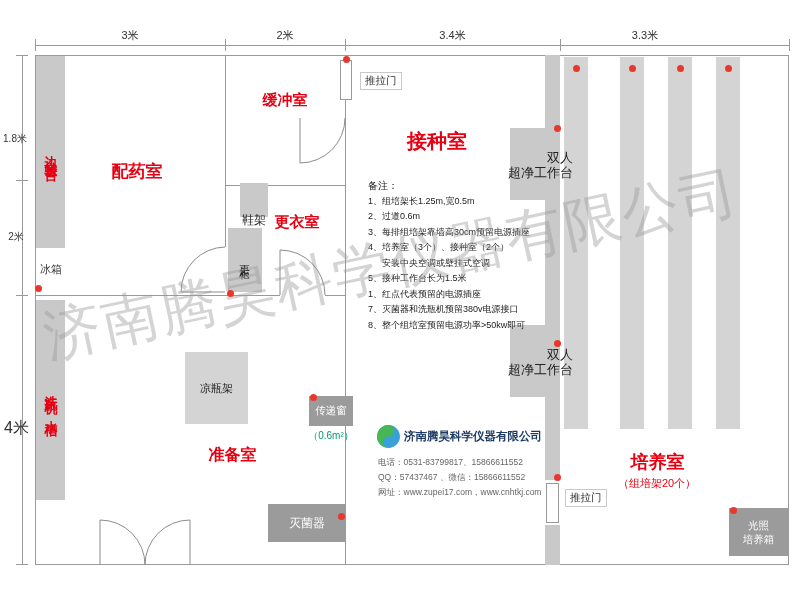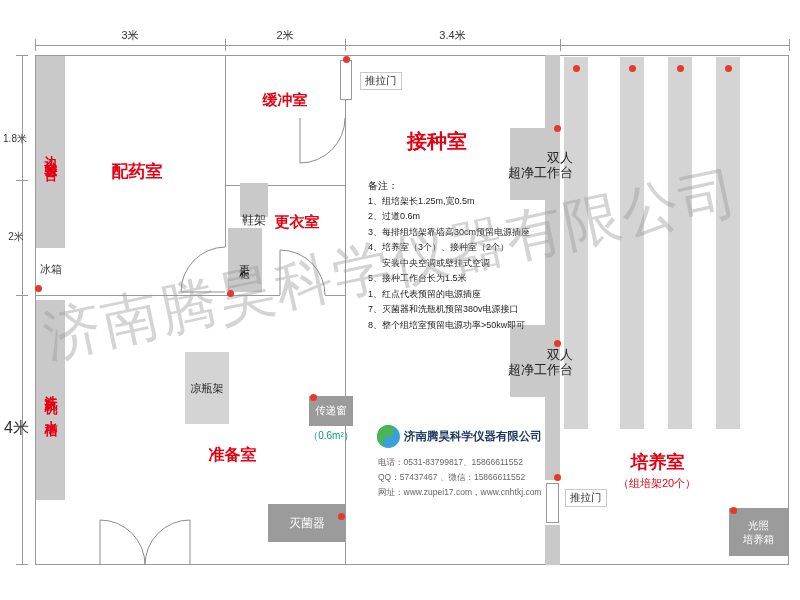--- a/index.html
+++ b/index.html
@@ -43,20 +43,21 @@
 
   <div class="dimline" style="left:35px;top:45px;width:755px;height:1px;"></div>
   <div class="dimline" style="left:35px;top:39px;width:1px;height:12px;"></div>
   <div class="dimline" style="left:225px;top:39px;width:1px;height:12px;"></div>
   <div class="dimline" style="left:345px;top:39px;width:1px;height:12px;"></div>
   <div class="dimline" style="left:560px;top:39px;width:1px;height:12px;"></div>
   <div class="dimline" style="left:789px;top:39px;width:1px;height:12px;"></div>
   <div class="dimlab" style="left:35px;top:28px;width:190px;">3米</div>
   <div class="dimlab" style="left:225px;top:28px;width:120px;">2米</div>
   <div class="dimlab" style="left:345px;top:28px;width:215px;text-align:center;">3.4米</div>
+  <div class="dimlab" style="left:545px;top:28px;width:200px;">3.3米</div>
 
   <div class="dimline" style="left:22px;top:55px;width:1px;height:510px;"></div>
   <div class="dimline" style="left:16px;top:55px;width:12px;height:1px;"></div>
   <div class="dimline" style="left:16px;top:180px;width:12px;height:1px;"></div>
   <div class="dimline" style="left:16px;top:295px;width:12px;height:1px;"></div>
   <div class="dimline" style="left:16px;top:564px;width:12px;height:1px;"></div>
   <div class="dimlab" style="left:0px;top:108px;width:30px;font-size:10px;margin-top:24px;">1.8米</div>
   <div class="dimlab" style="left:4px;top:230px;width:24px;font-size:10px;">2米</div>
   <div class="dimlab" style="left:4px;top:418px;width:24px;font-size:16px;">4米</div>
 
@@ -93,21 +94,21 @@
     <span class="vtext redv">洗瓶机＋水槽</span>
   </div>
 
   <div class="furn" style="left:240px;top:183px;width:28px;height:34px;display:flex;align-items:center;justify-content:center;">
     <span style="font-size:12px;color:#222;margin-top:40px;">鞋架</span>
   </div>
   <div class="furn" style="left:228px;top:228px;width:34px;height:64px;display:flex;align-items:center;justify-content:center;">
     <span class="vtext" style="font-size:10.5px;color:#222;letter-spacing:2px;">更衣柜</span>
   </div>
 
-  <div class="furn2" style="left:185px;top:352px;width:44px;height:72px;display:flex;align-items:center;justify-content:center;">
+  <div class="furn2" style="left:185px;top:352px;width:63px;height:72px;display:flex;align-items:center;justify-content:center;">
     <span style="font-size:11px;color:#222;">凉瓶架</span>
   </div>
   <div class="darkbox" style="left:268px;top:504px;width:78px;height:38px;font-size:12px;">
     <span>灭菌器</span>
   </div>
 
   <div class="darkbox" style="left:309px;top:396px;width:44px;height:30px;font-size:10.5px;">
     <span>传递窗</span>
   </div>
   <div class="lbl" style="left:301px;top:429px;width:60px;font-size:10px;color:#009b77;">（0.6m²）</div>

